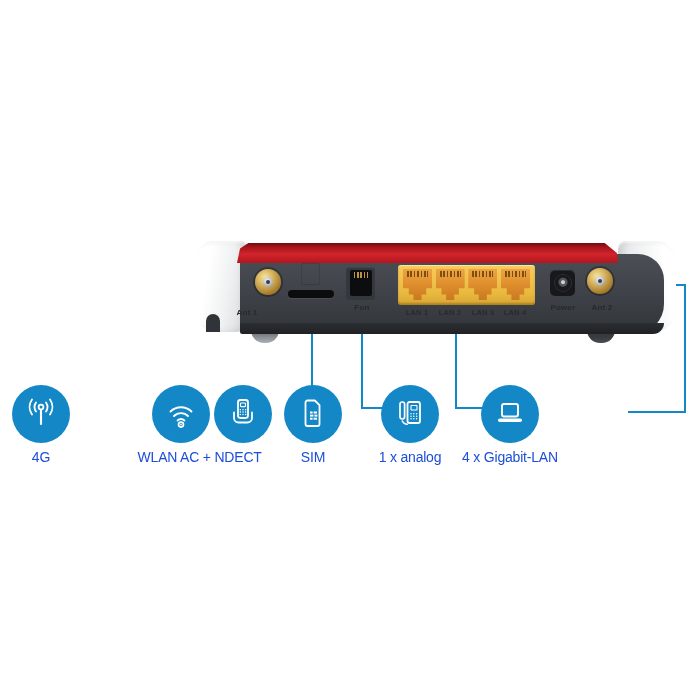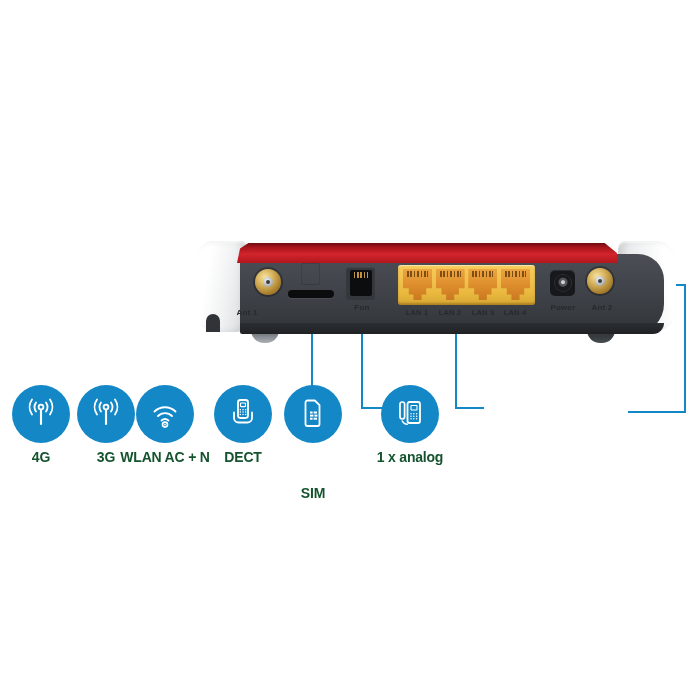--- a/index.html
+++ b/index.html
@@ -93,24 +93,24 @@
   .pl-lan  {top:308px;width:34px;font-size:7.5px;}
   .pl-lan1{left:400px;} .pl-lan2{left:433px;} .pl-lan3{left:466px;} .pl-lan4{left:498px;}
   .pl-power{left:545px;top:303px;width:36px;}
   .pl-ant2 {left:584px;top:303px;width:36px;}
 
   
   .feature{position:absolute;z-index:6;top:385px;width:130px;
     display:flex;flex-direction:column;align-items:center;}
   .fcircle{width:58px;height:58px;border-radius:50%;background:#1488c7;
     display:flex;align-items:center;justify-content:center;}
-  .flabel{margin-top:6px;font-size:14px;font-weight:700;color:#14532d;
+  .flabel{margin-top:6px;font-size:14px;font-weight:400;color:#1d4ed8;
     letter-spacing:-0.2px;white-space:nowrap;}
-  .f0{left:-24px;} .f1{left:41px;} .f2{left:100px;} .f3{left:178px;}
-  .f4{left:248px;gap:36px;} .f5{left:345px;text-align:right;} .f6{left:445px;} .f7{left:534px;}
+  .f0{left:-24px;} .f1{left:41px;} .f2{left:116px;} .f3{left:178px;}
+  .f4{left:248px;} .f5{left:345px;text-align:right;} .f6{left:445px;} .f7{left:534px;}
   .fcircle svg{display:block;}
   .ico{stroke:#ffffff;fill:none;stroke-linecap:round;stroke-linejoin:round;}
   .fillw{fill:#ffffff;stroke:none;}
 </style>
 </head>
 <body>
 
 <div id="canvas">
 
   <div class="cline l-sim-v"></div>
@@ -179,35 +179,20 @@
           <path d="M14 7.5 A8 8 0 0 0 14 16.5"></path>
             <path d="M24 7.5 A8 8 0 0 1 24 16.5"></path>
           <path d="M10 4.5 A13 13 0 0 0 10 19.5"></path>
             <path d="M28 4.5 A13 13 0 0 1 28 19.5"></path>
         </g>
       </svg>
     </div>
     <div class="flabel">4G</div>
   </div>
 
-  <div class="feature f1">
-    <div class="fcircle">
-      <svg width="38" height="38" viewBox="0 0 38 38">
-        <g class="ico" stroke-width="1.8">
-          <circle cx="19" cy="12" r="2.4"></circle>
-          <line x1="19" y1="15" x2="19" y2="29" stroke-width="2.1"></line>
-          <path d="M14 7.5 A8 8 0 0 0 14 16.5"></path>
-            <path d="M24 7.5 A8 8 0 0 1 24 16.5"></path>
-          <path d="M10 4.5 A13 13 0 0 0 10 19.5"></path>
-            <path d="M28 4.5 A13 13 0 0 1 28 19.5"></path>
-        </g>
-      </svg>
-    </div>
-    <div class="flabel">3G</div>
-  </div>
 
   <div class="feature f2">
     <div class="fcircle">
       <svg width="38" height="38" viewBox="0 0 38 38">
         <g class="ico" stroke-width="1.9">
           <path d="M8.5 16.5 A15 15 0 0 1 29.5 16.5"></path>
           <path d="M12 21 A10 10 0 0 1 26 21"></path>
           <path d="M15.5 25.5 A5.5 5.5 0 0 1 22.5 25.5"></path>
           <circle cx="19" cy="29.6" r="2.5" stroke-width="1.6"></circle>
         </g>
@@ -276,15 +261,24 @@
             <circle cx="25.6" cy="21.3" r="0.75"></circle>
           <circle cx="20" cy="23.8" r="0.75"></circle>
             <circle cx="22.8" cy="23.8" r="0.75"></circle>
             <circle cx="25.6" cy="23.8" r="0.75"></circle>
         </g>
       </svg>
     </div>
     <div class="flabel">1 x analog</div>
   </div>
 
+  <div class="feature f6">
+    <div class="fcircle">
+      <svg width="38" height="38" viewBox="0 0 38 38">
+        <rect class="ico" x="11" y="9" width="16" height="12.5" rx="2" stroke-width="1.9"></rect>
+        <rect class="fillw" x="7" y="23.5" width="24" height="3.4" rx="1.7"></rect>
+      </svg>
+    </div>
+    <div class="flabel">4 x Gigabit-LAN</div>
+  </div>
 
 
 </div>
 
 </body></html>

